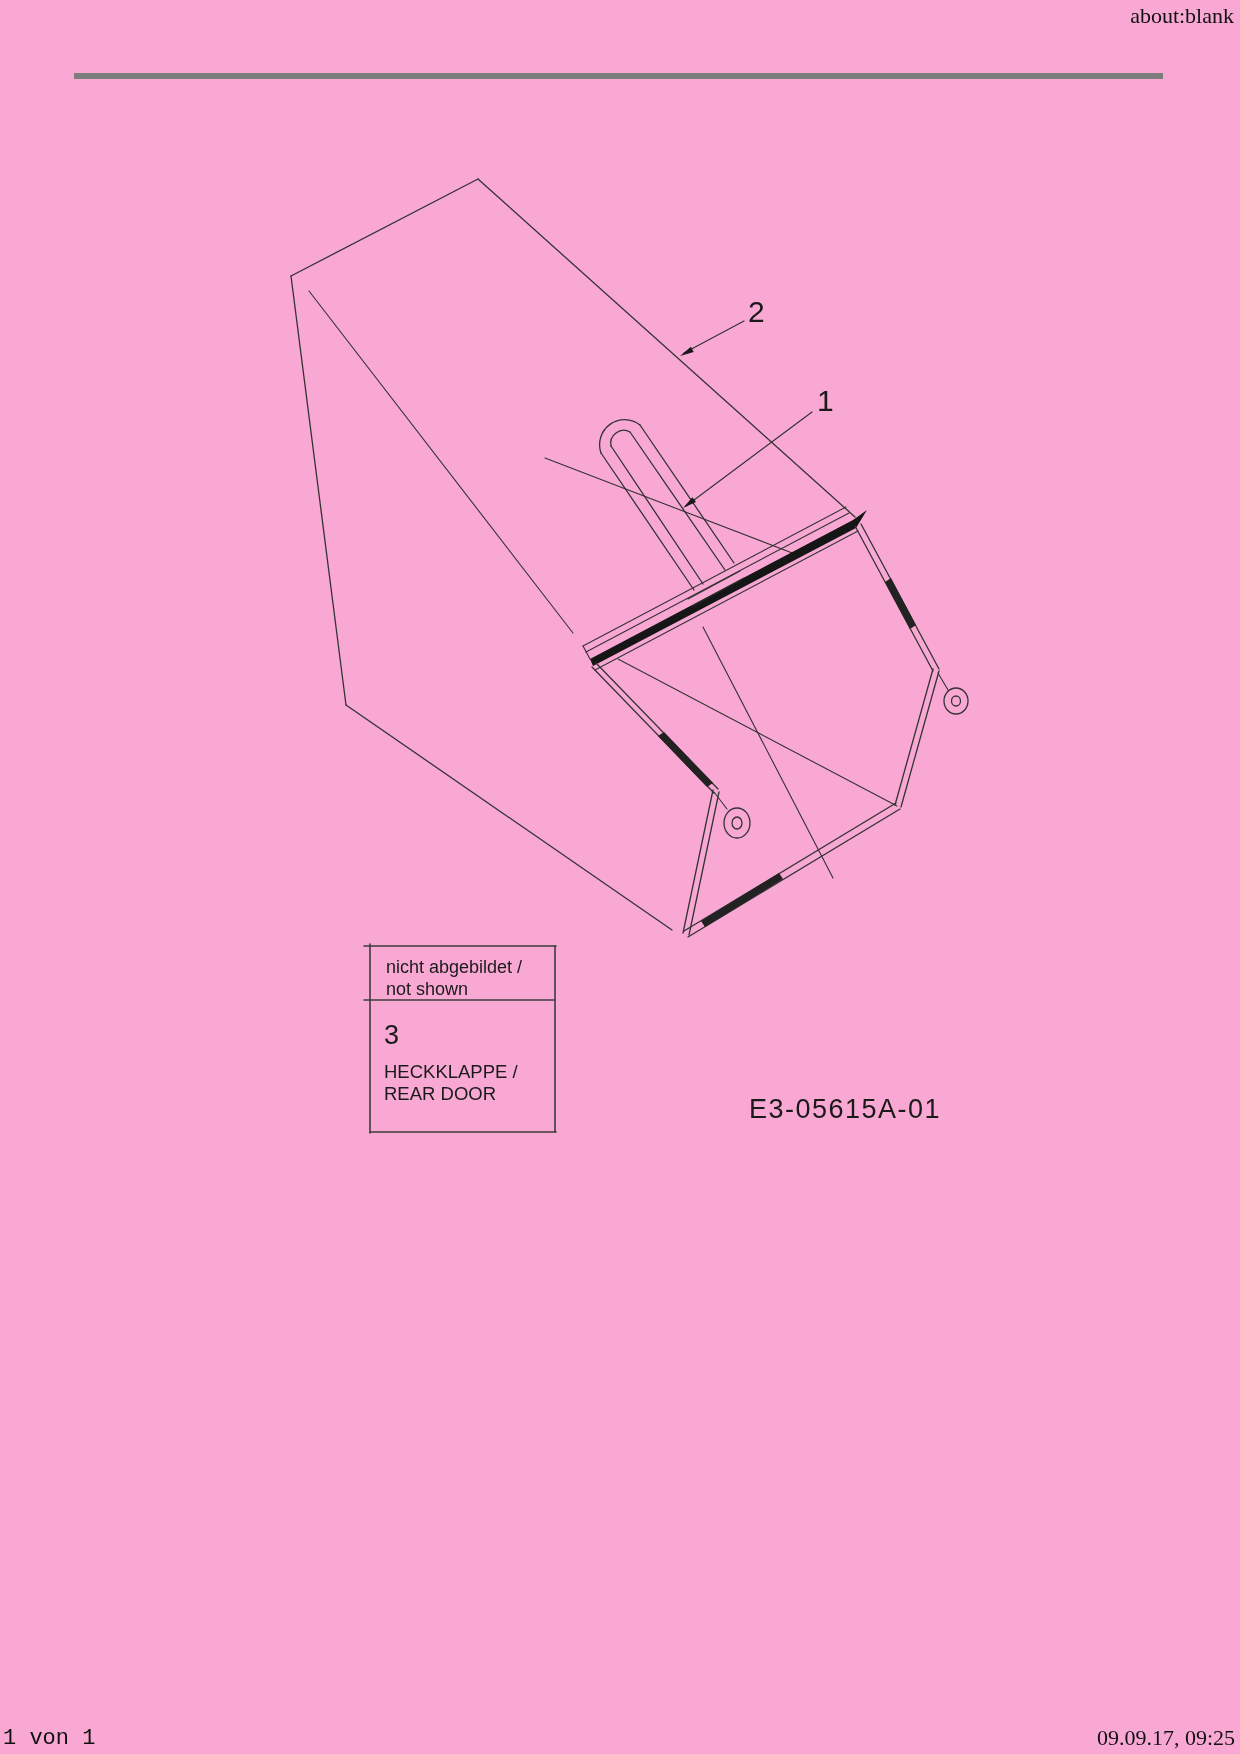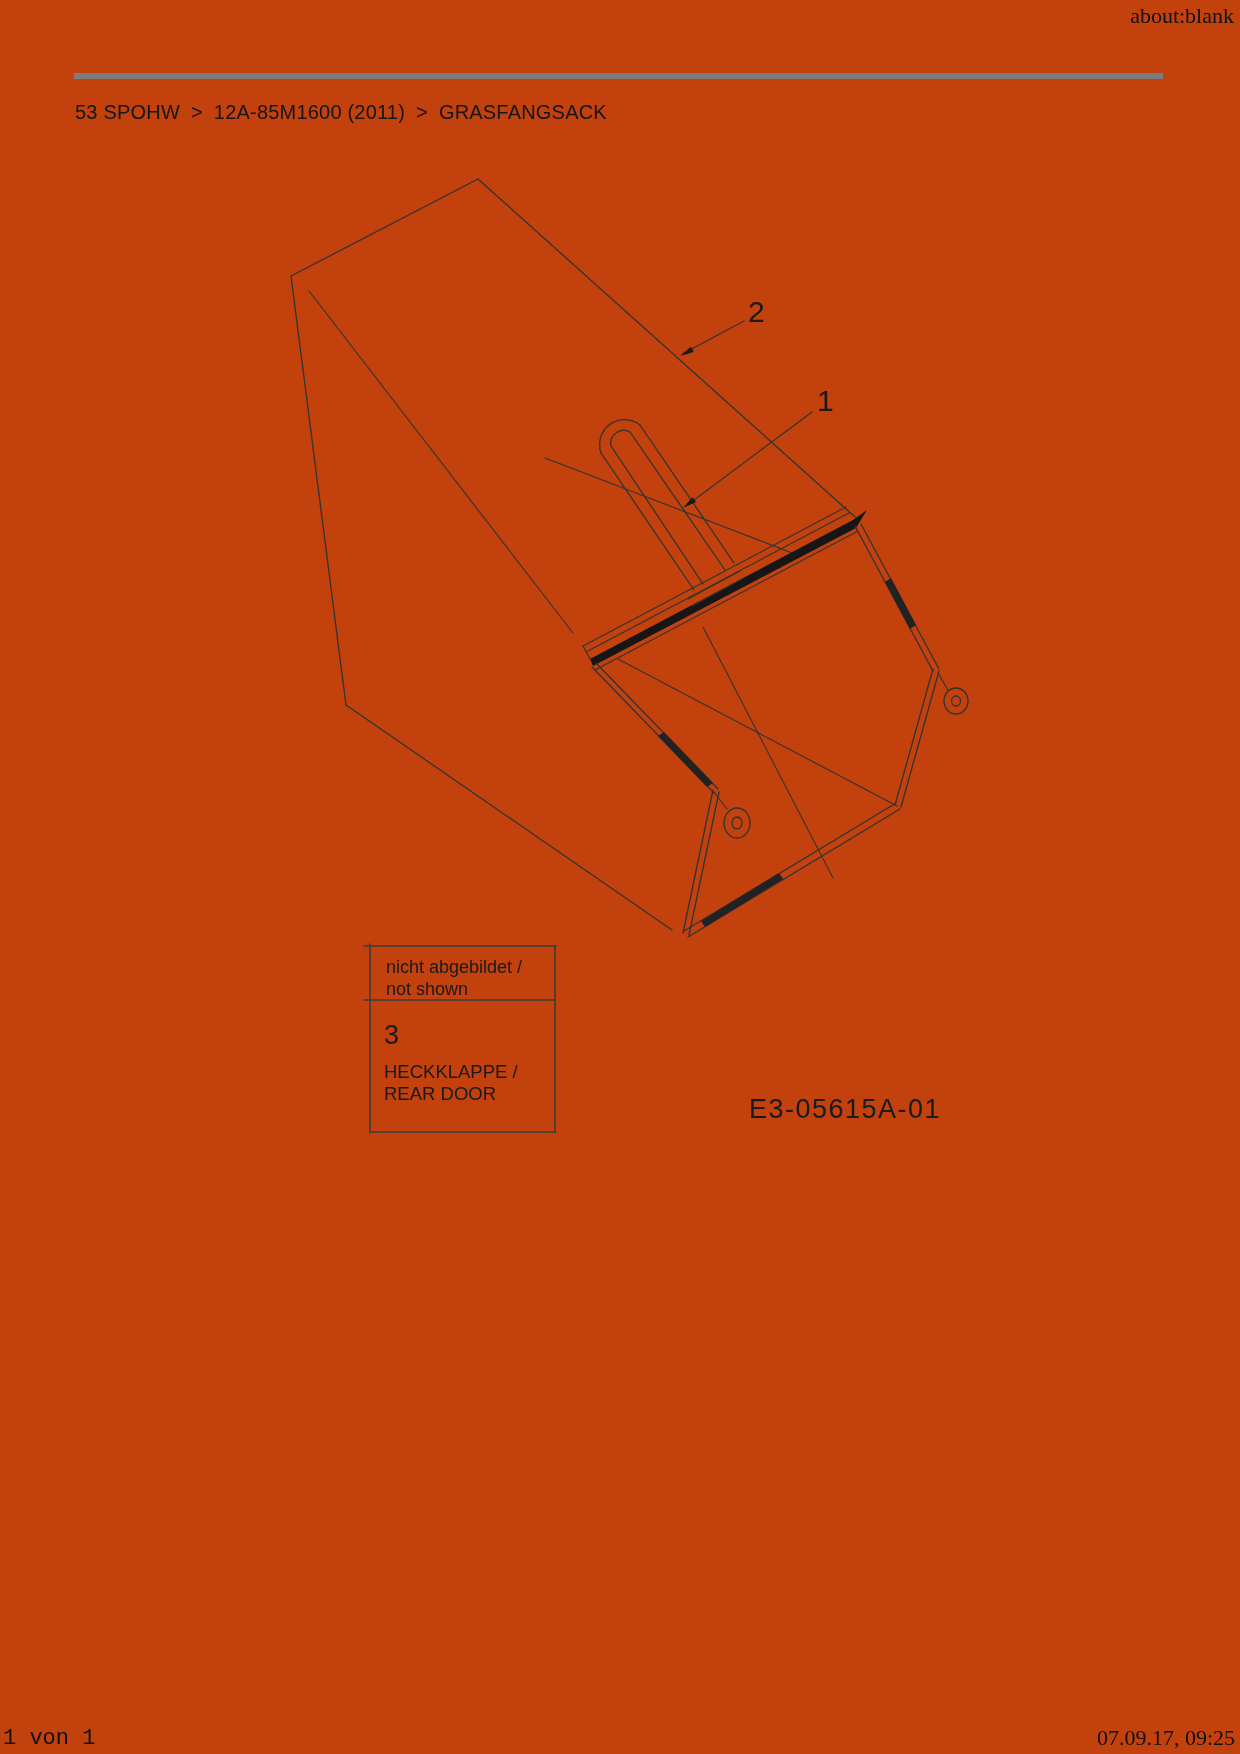--- a/index.html
+++ b/index.html
@@ -1,20 +1,20 @@
 <!DOCTYPE html>
 <html><head>
 <meta charset="utf-8">
 <style>
   html,body{margin:0;padding:0;background:#e9e9e9;}
   .page{
     position:relative;
     width:1240px;height:1754px;
     margin:0 auto;
-    background:#c2410c;
+    background:#f9a8d4;
     font-family:"Liberation Sans",sans-serif;
     overflow:hidden;
   }
   .page-url{
     position:absolute;top:3px;right:6px;
     font-family:"Liberation Serif",serif;
     font-size:22px;color:#111;
   }
   .divider-bar{
     position:absolute;left:74px;top:73px;
@@ -39,23 +39,20 @@
 </style>
 </head>
 <body>
 
 <div class="page">
 
   <div class="page-url">about:blank</div>
 
   <div class="divider-bar"></div>
 
-  <div class="breadcrumb">
-    <span>53 SPOHW</span><span class="sep">&gt;</span><span>12A-85M1600 (2011)</span><span class="sep">&gt;</span><span>GRASFANGSACK</span>
-  </div>
 
   <svg class="diagram-svg" width="1240" height="1754" viewBox="0 0 1240 1754" stroke="#333" stroke-width="1.3" fill="none" stroke-linecap="round">
 
     <g>
       <line x1="478" y1="179" x2="291" y2="276"></line>
       <line x1="291" y1="276" x2="346" y2="705"></line>
       <line x1="346" y1="705" x2="672" y2="930"></line>
       <line x1="478" y1="179" x2="855" y2="517"></line>
       <line x1="309" y1="291" x2="573" y2="633" stroke-width="1.1"></line>
       <line x1="545" y1="458" x2="800" y2="556" stroke-width="1.1"></line>
@@ -127,15 +124,15 @@
       <text x="386" y="995" font-size="18" stroke="none">not shown</text>
       <text x="384" y="1044" font-size="27" stroke="none">3</text>
       <text x="384" y="1078" font-size="18.5" stroke="none">HECKKLAPPE /</text>
       <text x="384" y="1100" font-size="18.5" stroke="none">REAR DOOR</text>
     </g>
 
     <text x="749" y="1118" font-size="27" letter-spacing="1.5" stroke="none">E3-05615A-01</text>
   </svg>
 
   <div class="footer-left">1 von 1</div>
-  <div class="footer-right">07.09.17, 09:25</div>
+  <div class="footer-right">09.09.17, 09:25</div>
 
 </div>
 
 </body></html>

